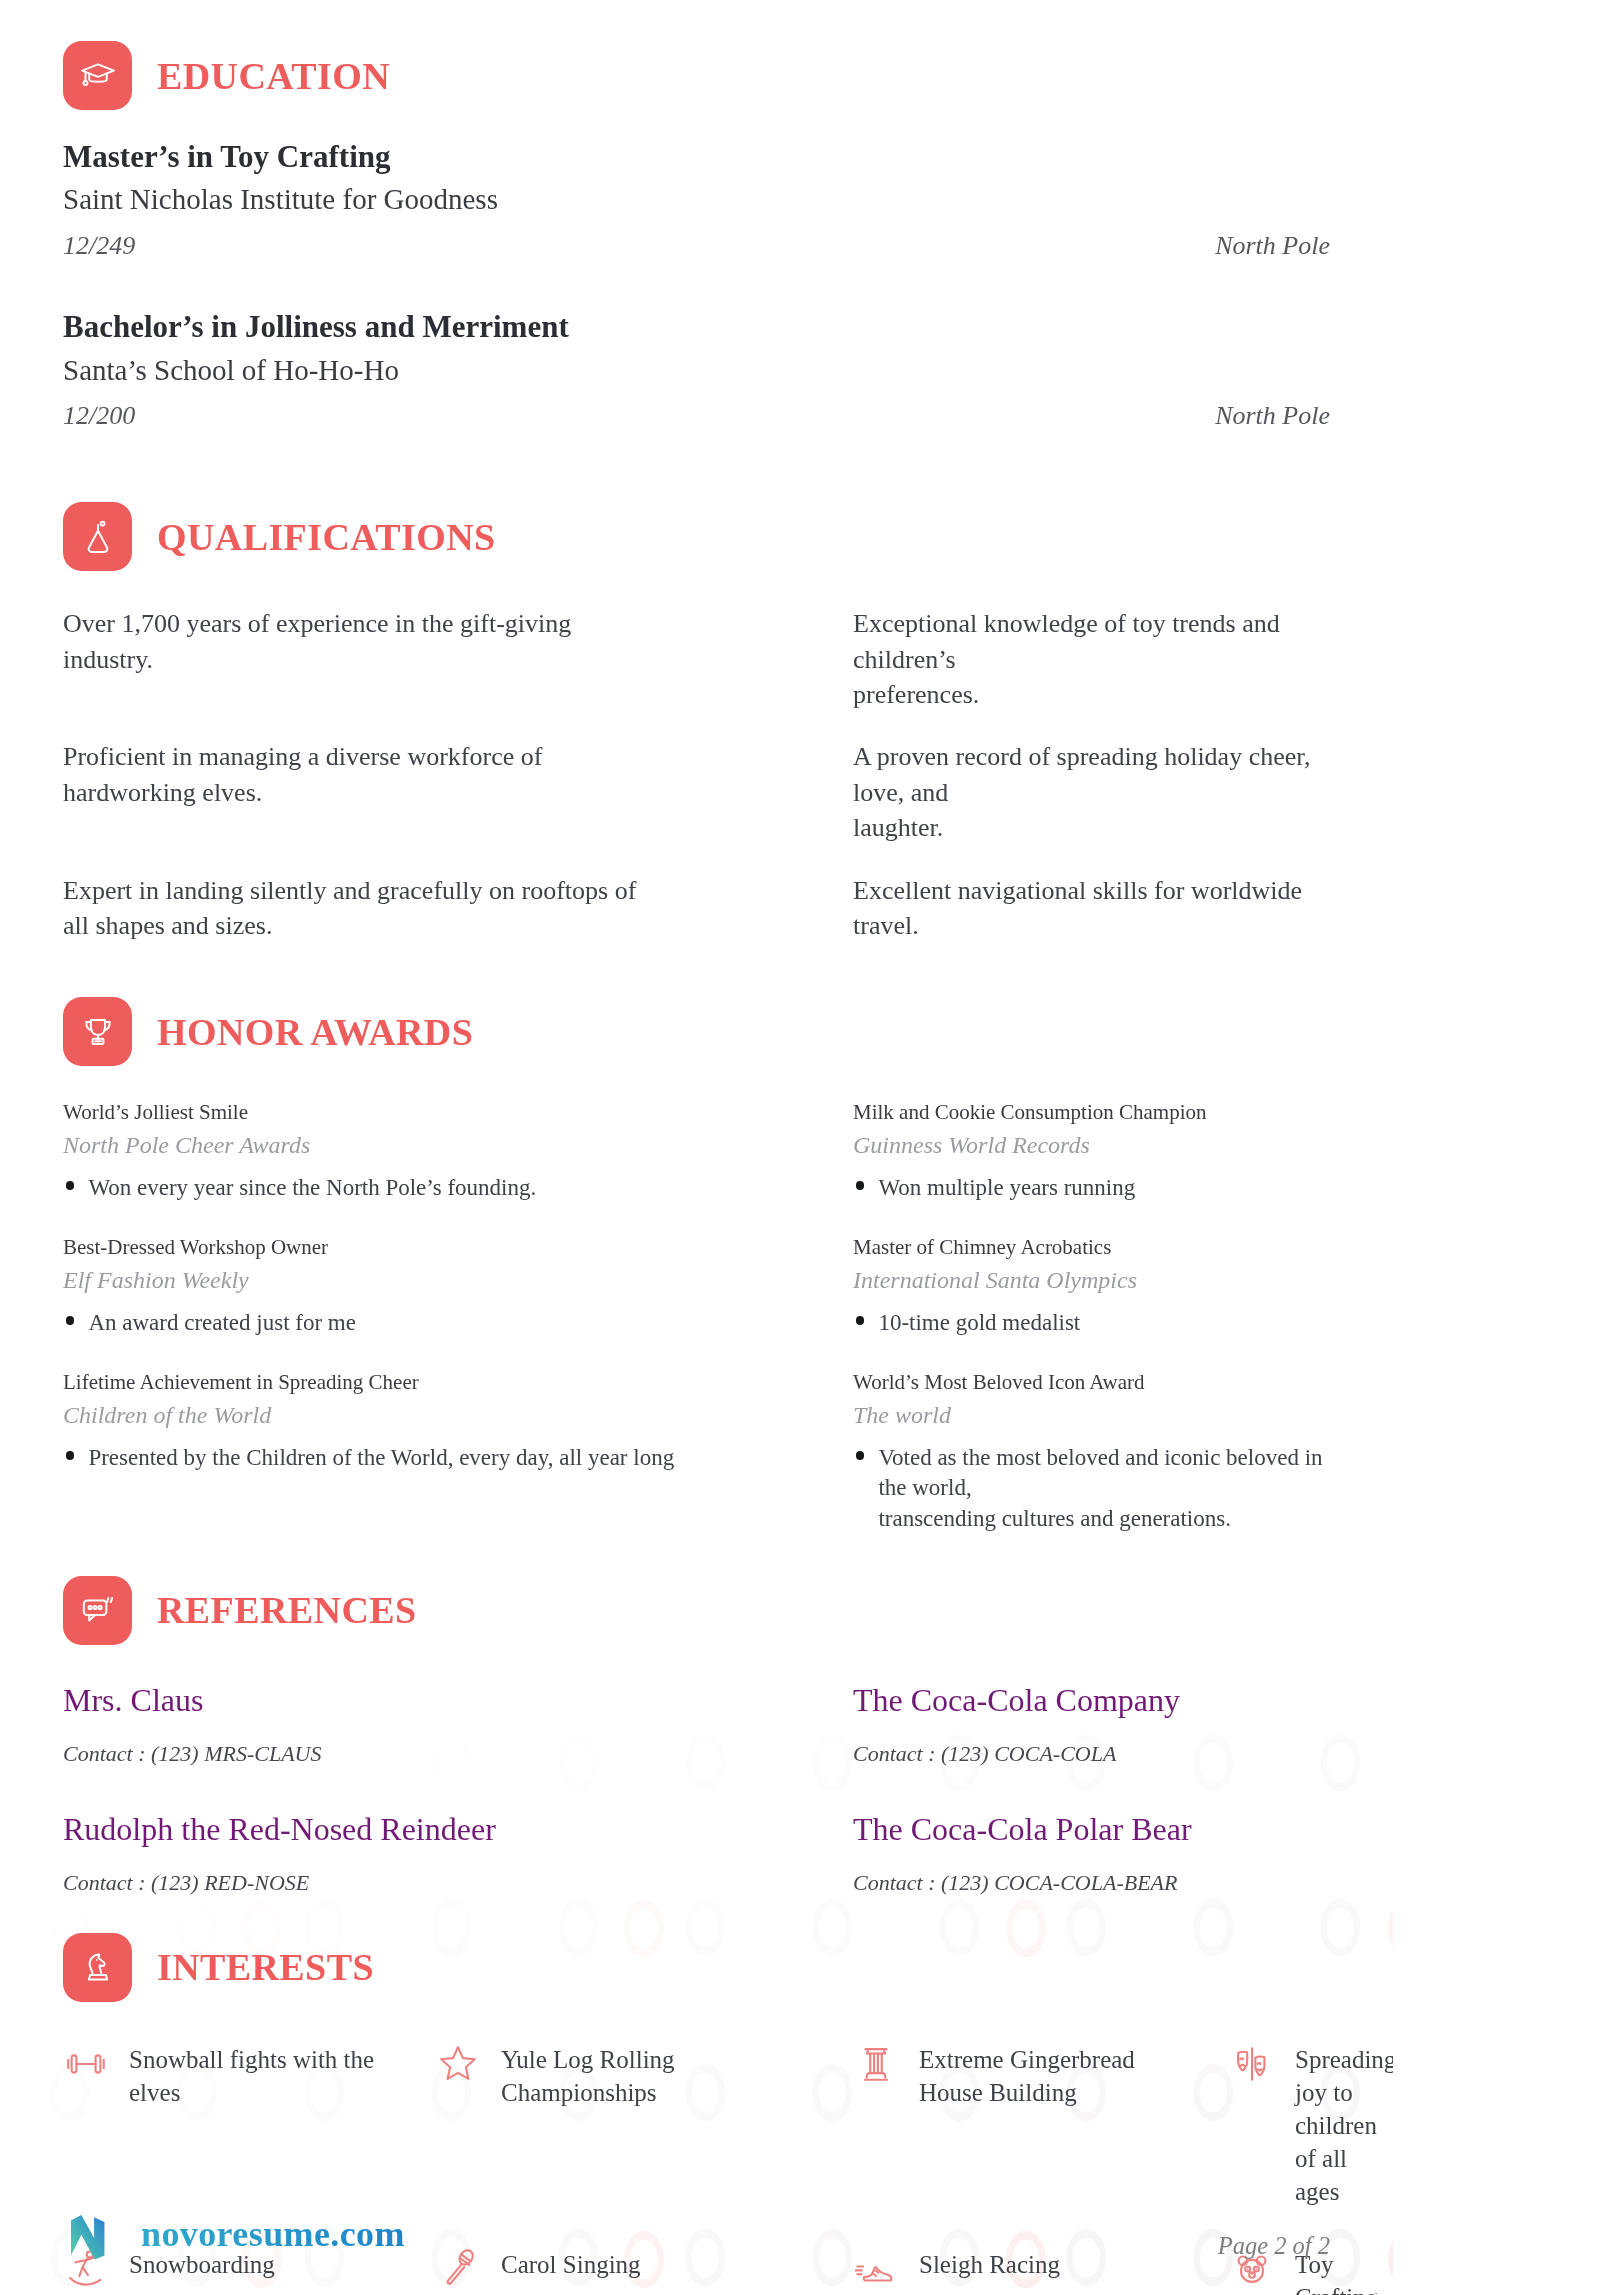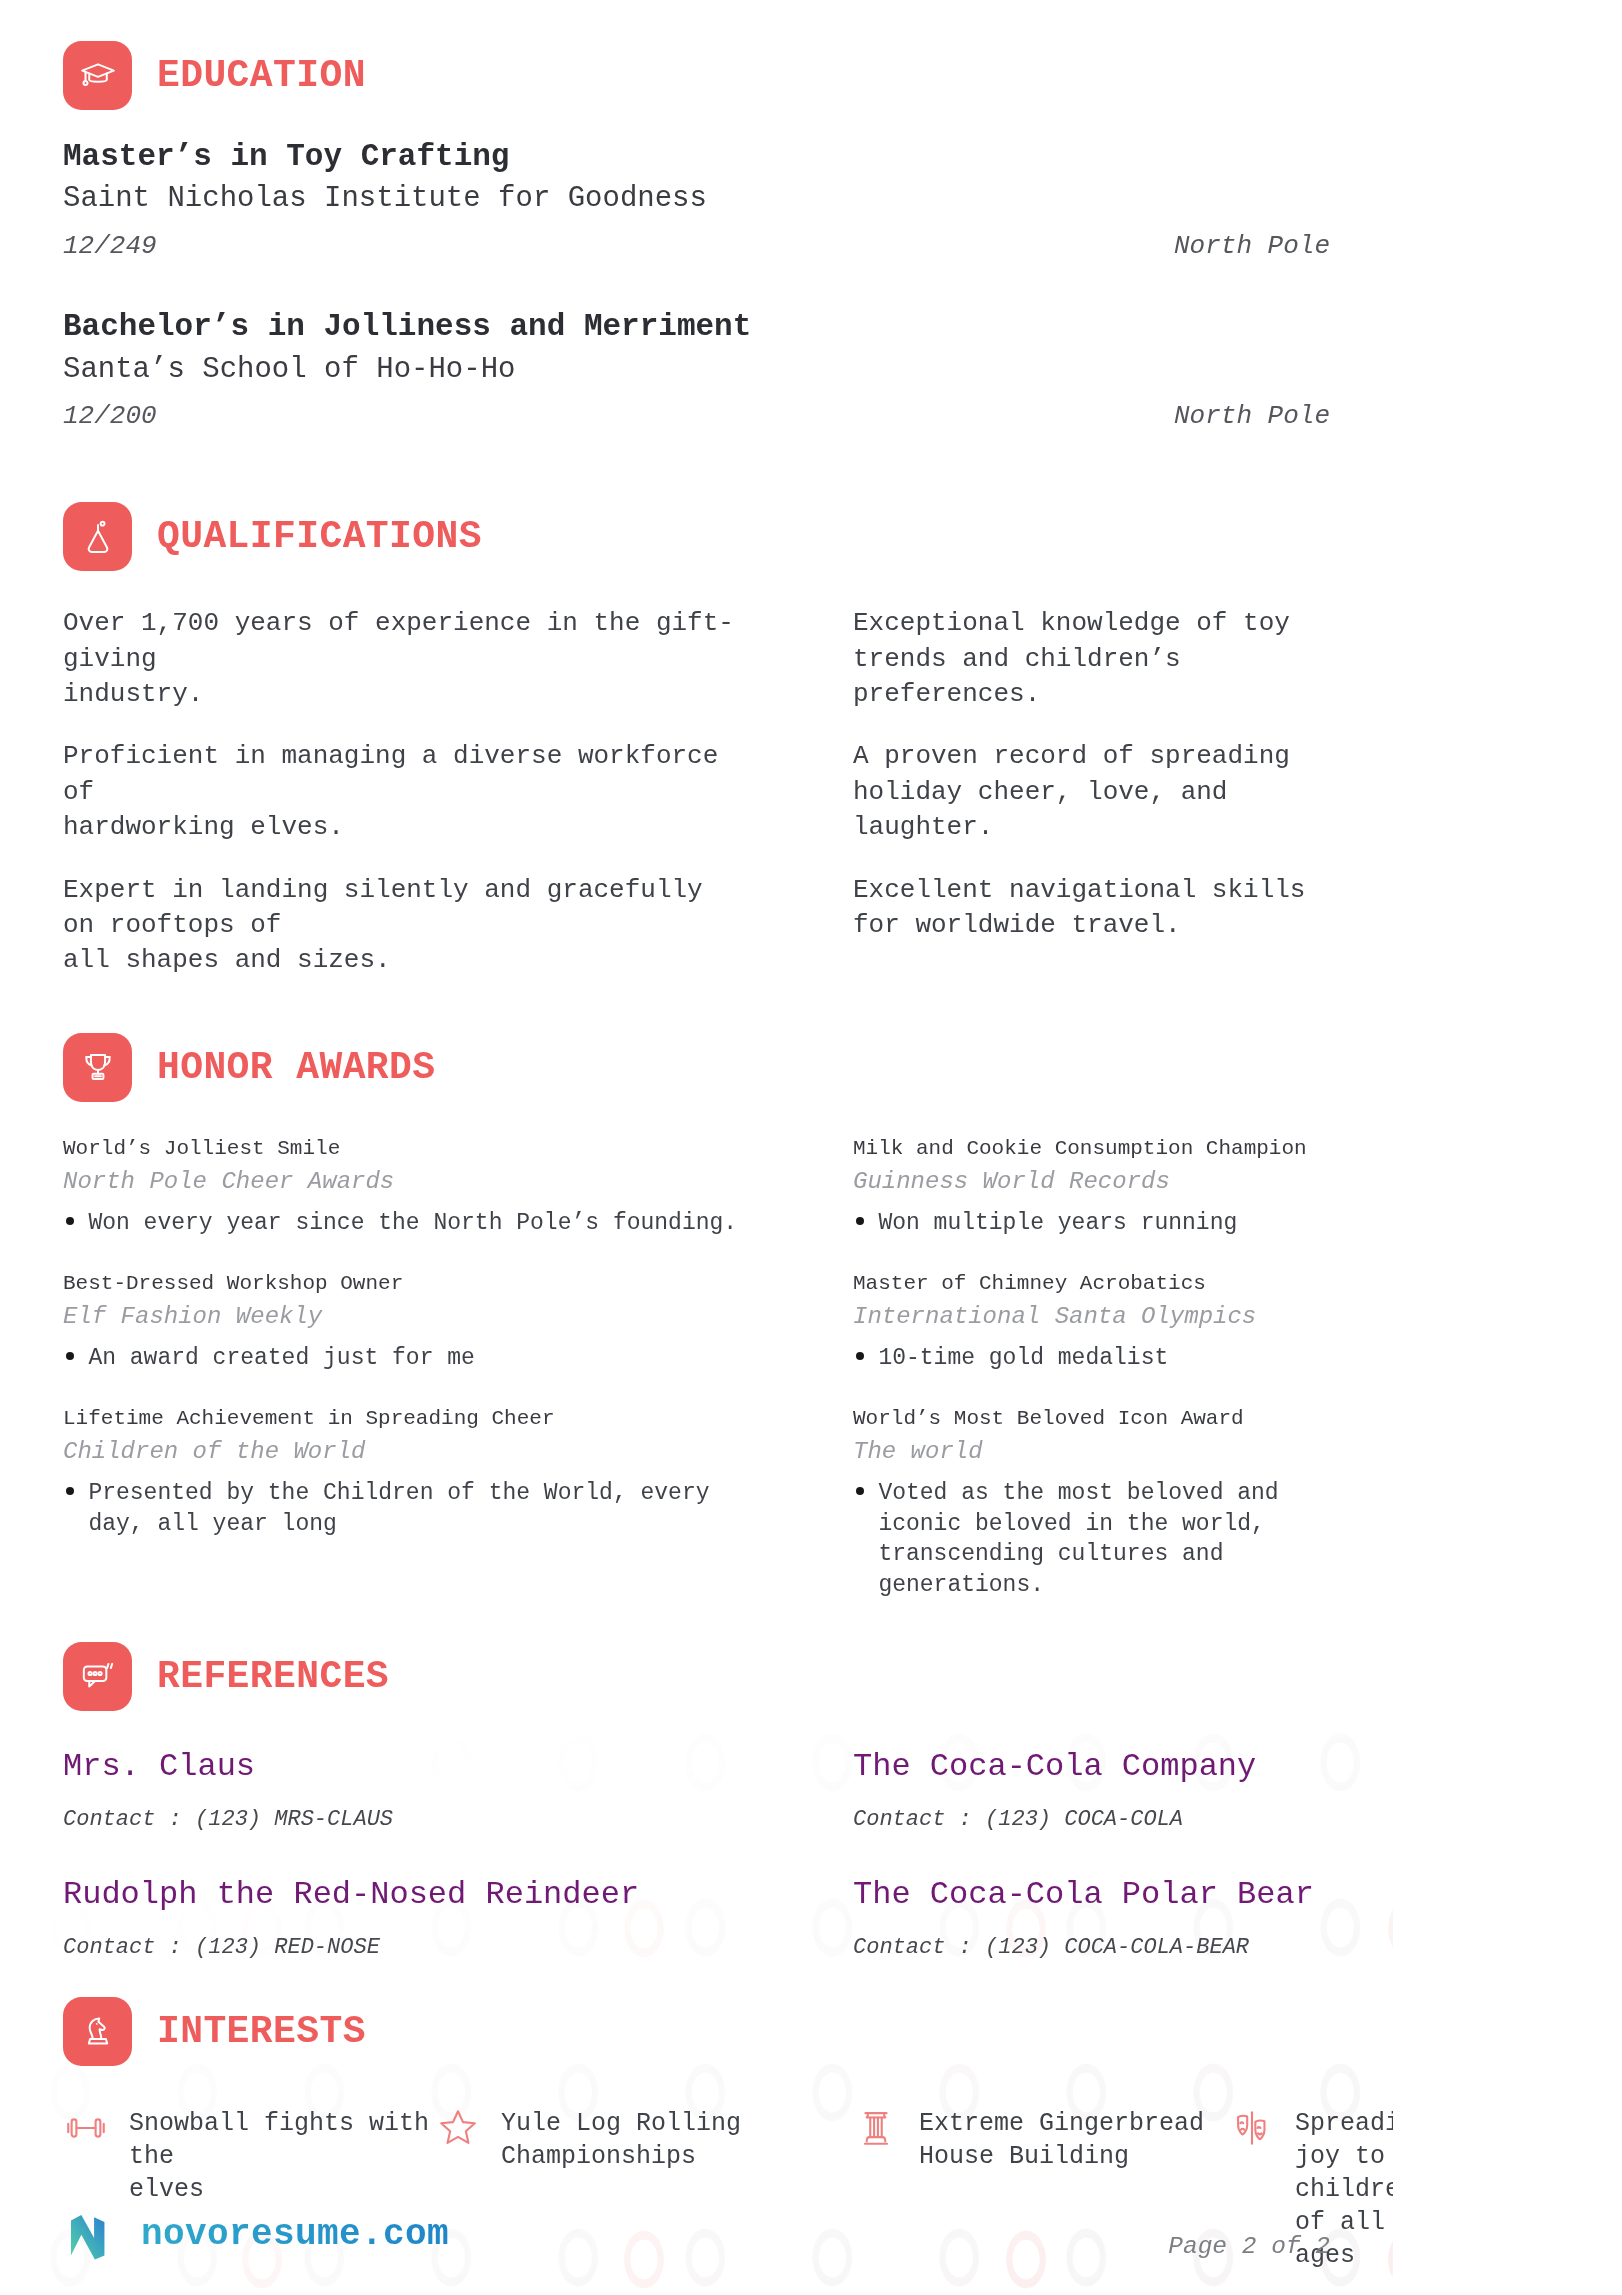--- a/index.html
+++ b/index.html
@@ -1,21 +1,21 @@
 <!DOCTYPE html>
 <html style="font-size:13.5px"><head>
 <meta charset="utf-8">
 <style>
   html,body{margin:0;padding:0;background:#ffffff;}
   .page{
     position:relative;
     width:1393px;
     height:2295px;
     background:#ffffff;
-    font-family:Liberation Mono, monospace;
+    font-family:Liberation Serif, serif;
     color:#3f4248;
     overflow:hidden;
     border-radius:24px;
   }
   .content{position:relative;z-index:1;padding:41px 63px 0 63px;}
 
   
   .bg-pattern{
     position:absolute;left:0;bottom:0;width:100%;height:625px;z-index:0;
     background-image:

